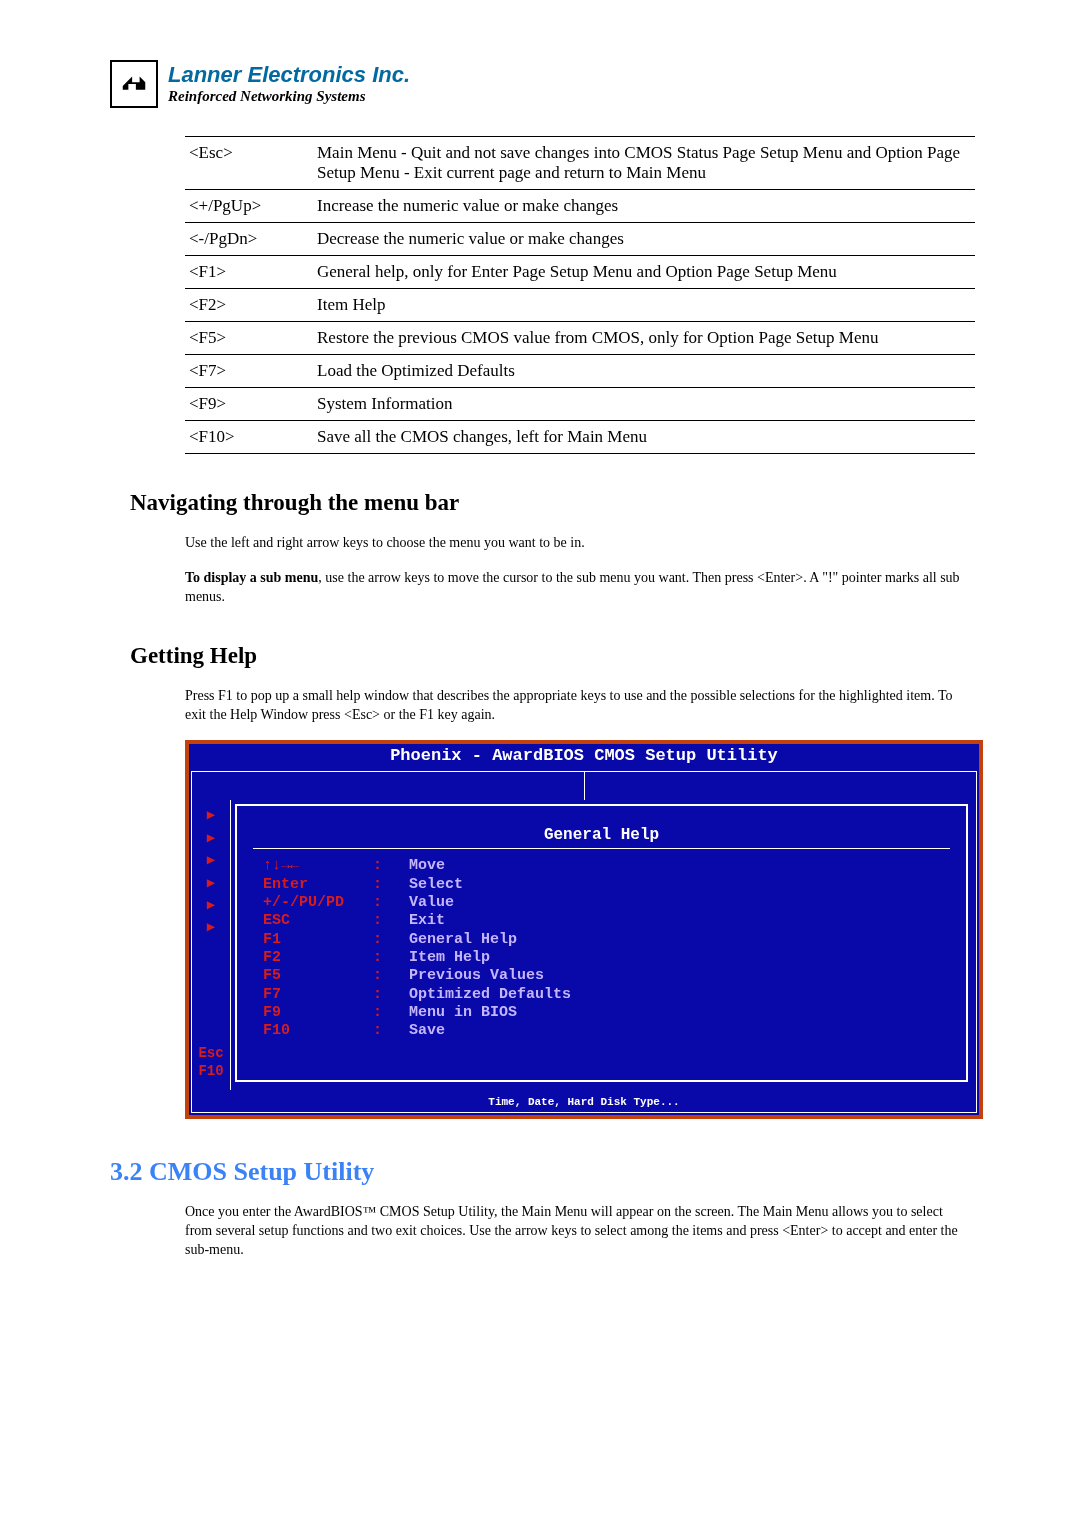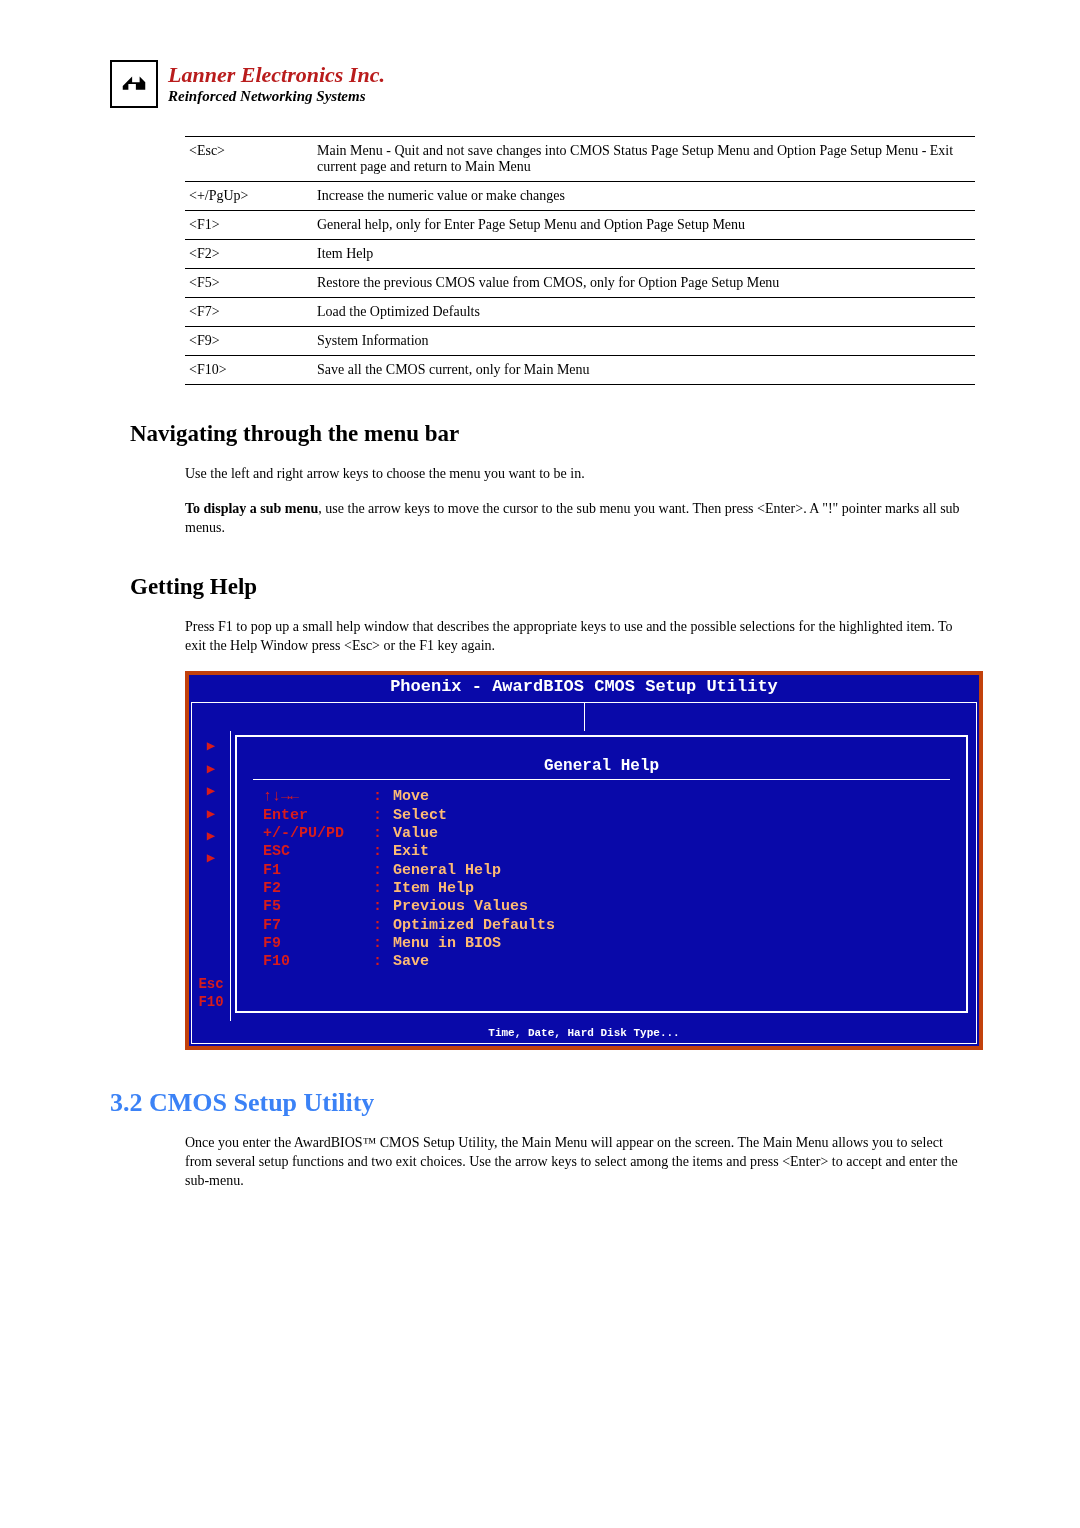--- a/index.html
+++ b/index.html
@@ -21,43 +21,43 @@
   .header-icon {
     width: 44px;
     height: 44px;
     border: 2px solid #000;
     display: flex;
     align-items: center;
     justify-content: center;
   }
   .header-icon svg { width: 30px; height: 30px; }
   .header-text .company {
-    font-family: Liberation Serif, serif;
+    font-family: Liberation Sans, sans-serif;
     font-style: italic;
     font-weight: bold;
     font-size: 22px;
     line-height: 1.1;
-    color: #b91c1c;
+    color: #0369a1;
   }
   .header-text .tagline {
     font-family: "Georgia", serif;
     font-style: italic;
     font-weight: bold;
     font-size: 15px;
     color: #000;
   }
   .keytable {
     margin: 0 0 30px 75px;
     width: 790px;
     border-collapse: collapse;
   }
   .keytable tr td {
     border-top: 1px solid #000;
     padding: 6px 4px;
-    font-size: 14px;
+    font-size: 17px;
     vertical-align: top;
   }
   .keytable tr:last-child td {
     border-bottom: 1px solid #000;
   }
   .keytable td.kcol {
     width: 120px;
   }
   h3.section {
     font-size: 23px;
@@ -152,21 +152,22 @@
   }
   .bios-help-body .k {
     width: 110px;
     color: #d71c1c;
   }
   .bios-help-body .c {
     width: 20px;
     color: #d71c1c;
   }
   .bios-help-body .d {
-    color: #fdba74;
+    color: #c4b5fd;
+    margin-left: 16px;
   }
   .bios-footer {
     text-align: center;
     padding: 6px 0 4px 0;
     font-size: 11px;
     color: #fff;
   }
   h2.big {
     font-size: 26px;
     font-weight: bold;
@@ -196,20 +197,24 @@
     <tbody id="kt-body">
         <tr>
           <td class="kcol">&lt;Esc&gt;</td>
           <td>Main Menu - Quit and not save changes into CMOS Status Page Setup Menu and Option Page Setup Menu - Exit current page and return to Main Menu</td>
         </tr>
         <tr>
           <td class="kcol">&lt;+/PgUp&gt;</td>
           <td>Increase the numeric value or make changes</td>
         </tr>
         <tr>
+          <td class="kcol">&lt;-/PgDn&gt;</td>
+          <td>Decrease the numeric value or make changes</td>
+        </tr>
+        <tr>
           <td class="kcol">&lt;F1&gt;</td>
           <td>General help, only for Enter Page Setup Menu and Option Page Setup Menu</td>
         </tr>
         <tr>
           <td class="kcol">&lt;F2&gt;</td>
           <td>Item Help</td>
         </tr>
         <tr>
           <td class="kcol">&lt;F5&gt;</td>
           <td>Restore the previous CMOS value from CMOS, only for Option Page Setup Menu</td>
@@ -217,21 +222,21 @@
         <tr>
           <td class="kcol">&lt;F7&gt;</td>
           <td>Load the Optimized Defaults</td>
         </tr>
         <tr>
           <td class="kcol">&lt;F9&gt;</td>
           <td>System Information</td>
         </tr>
         <tr>
           <td class="kcol">&lt;F10&gt;</td>
-          <td>Save all the CMOS current, only for Main Menu</td>
+          <td>Save all the CMOS changes, left for Main Menu</td>
         </tr>
       </tbody>
   </table>
 
   <h3 class="section">Navigating through the menu bar</h3>
   <p class="bodytext">Use the left and right arrow keys to choose the menu you want to be in.</p>
   <p class="bodytext">
     <b>To display a sub menu</b><span>, use the arrow keys to move the cursor to the sub menu you want. Then press &lt;Enter&gt;. A "!" pointer marks all sub menus.</span>
   </p>
 

